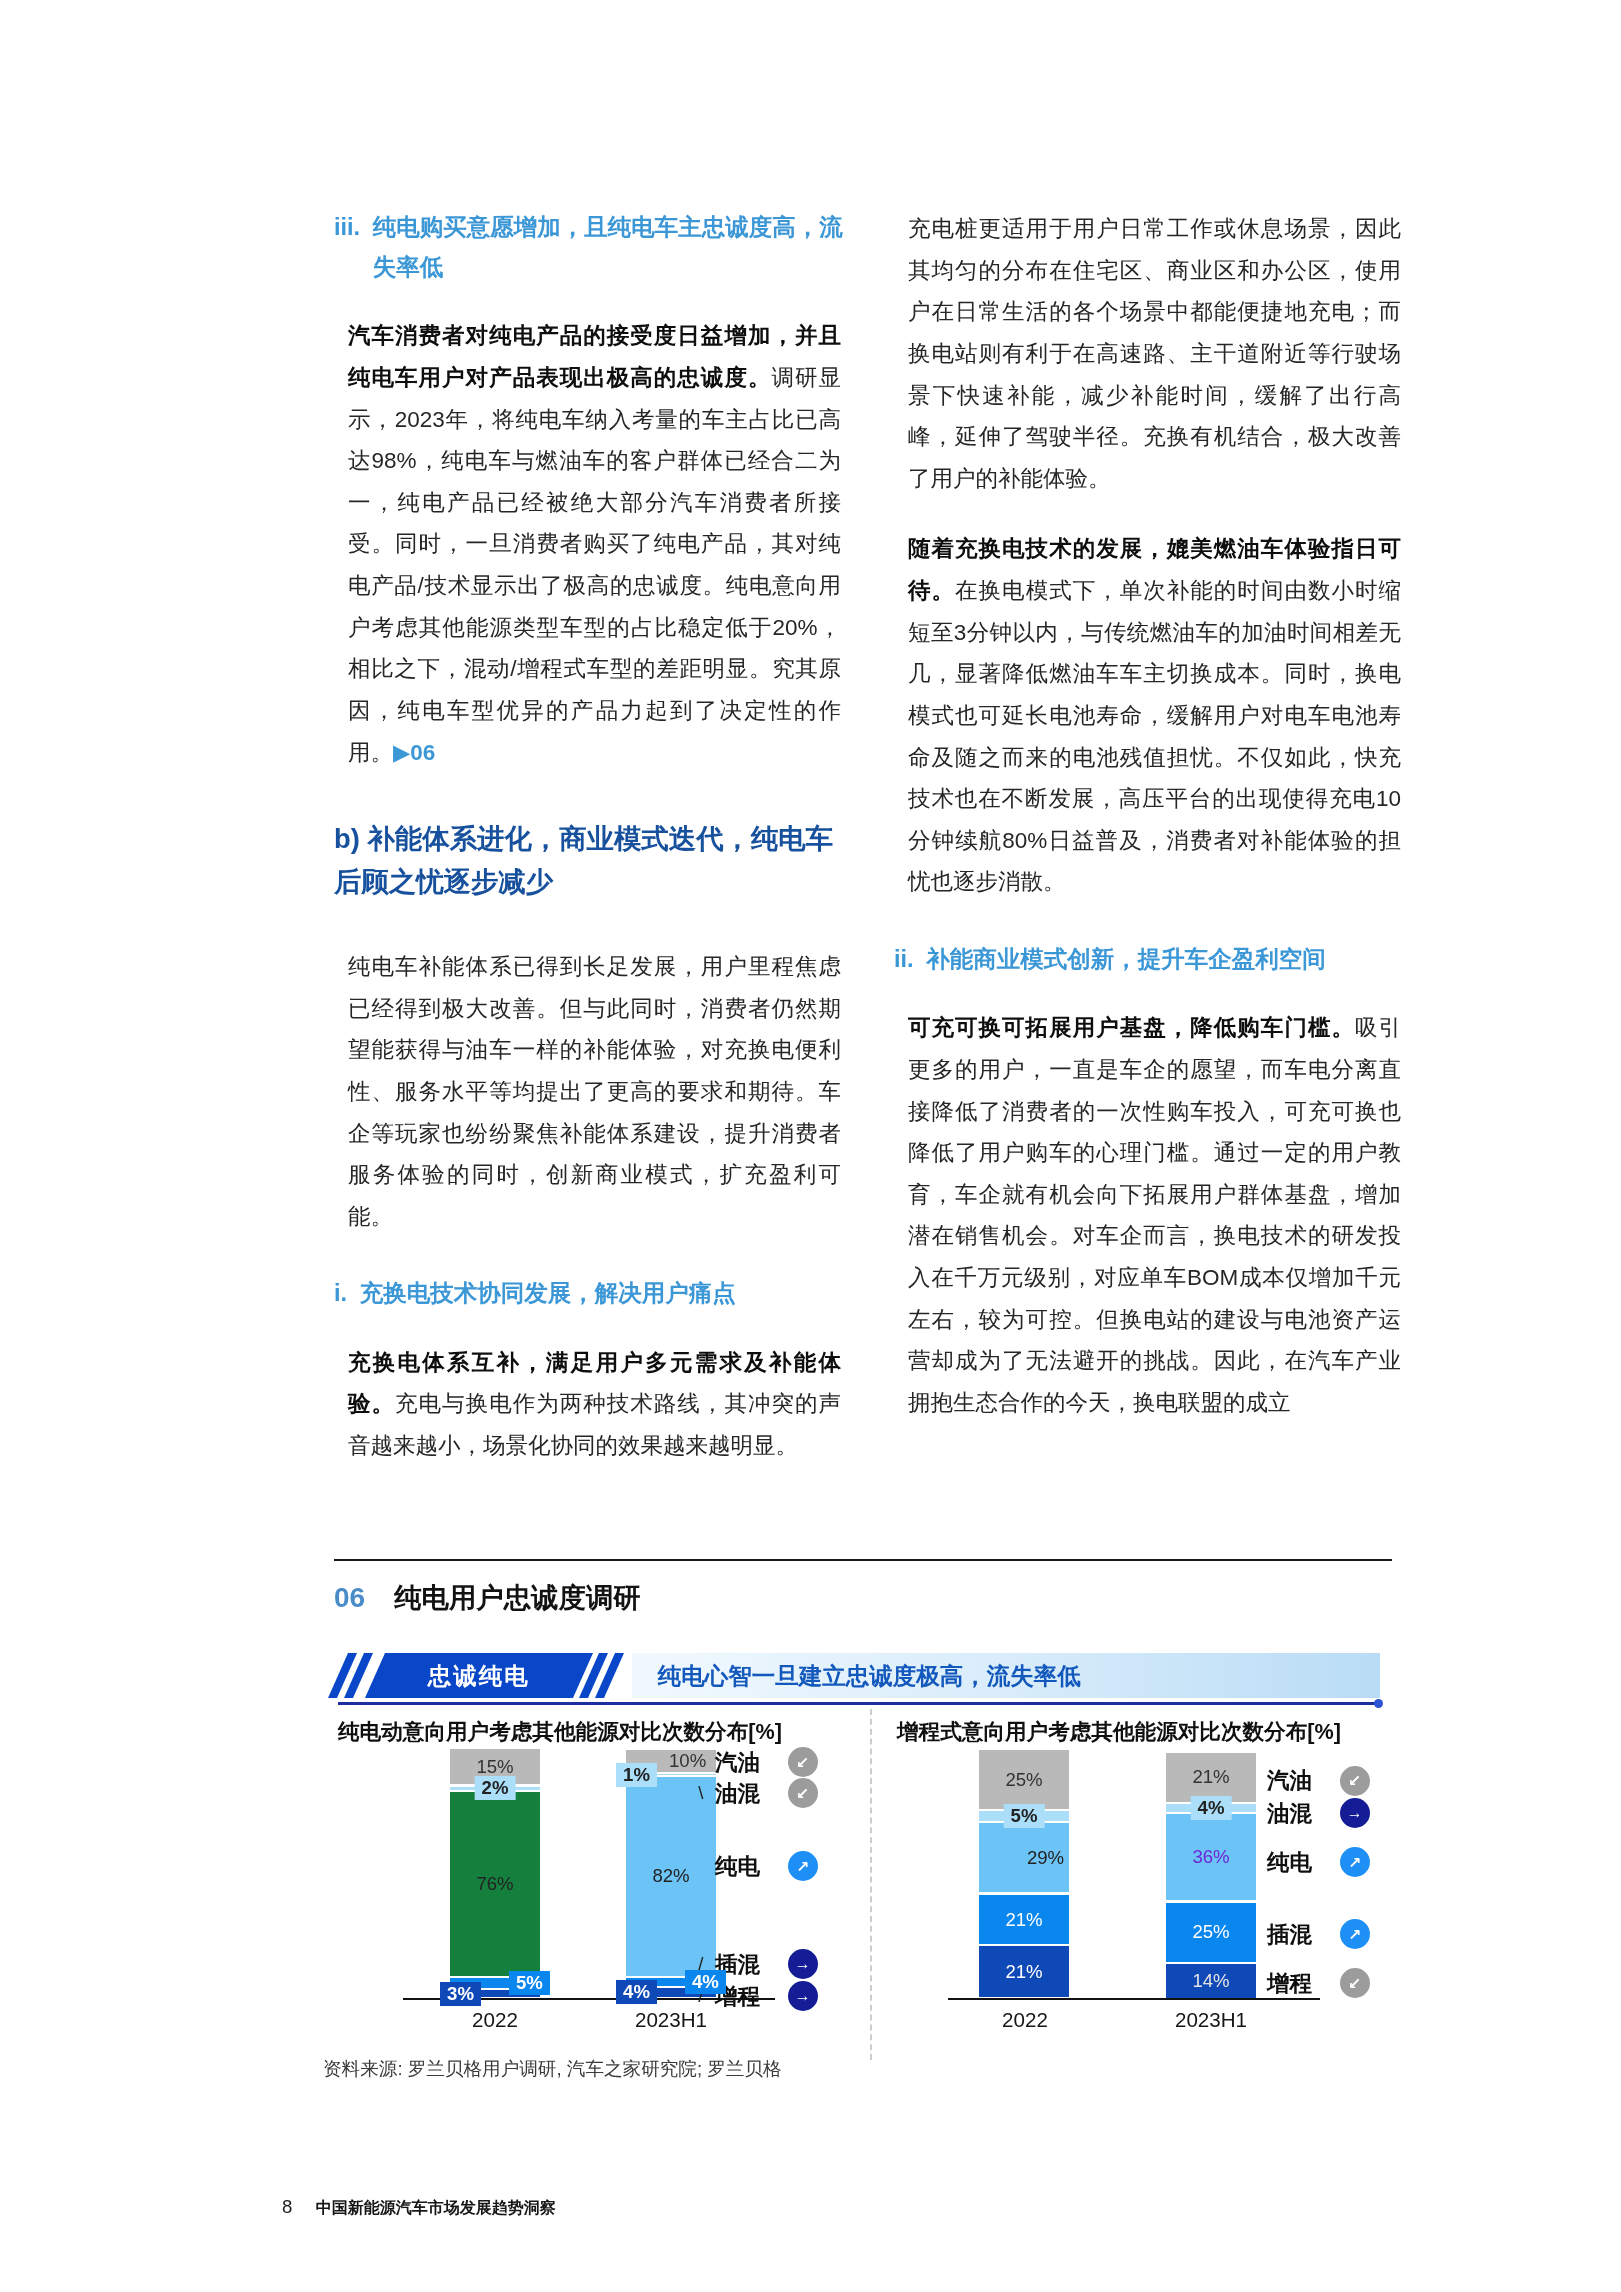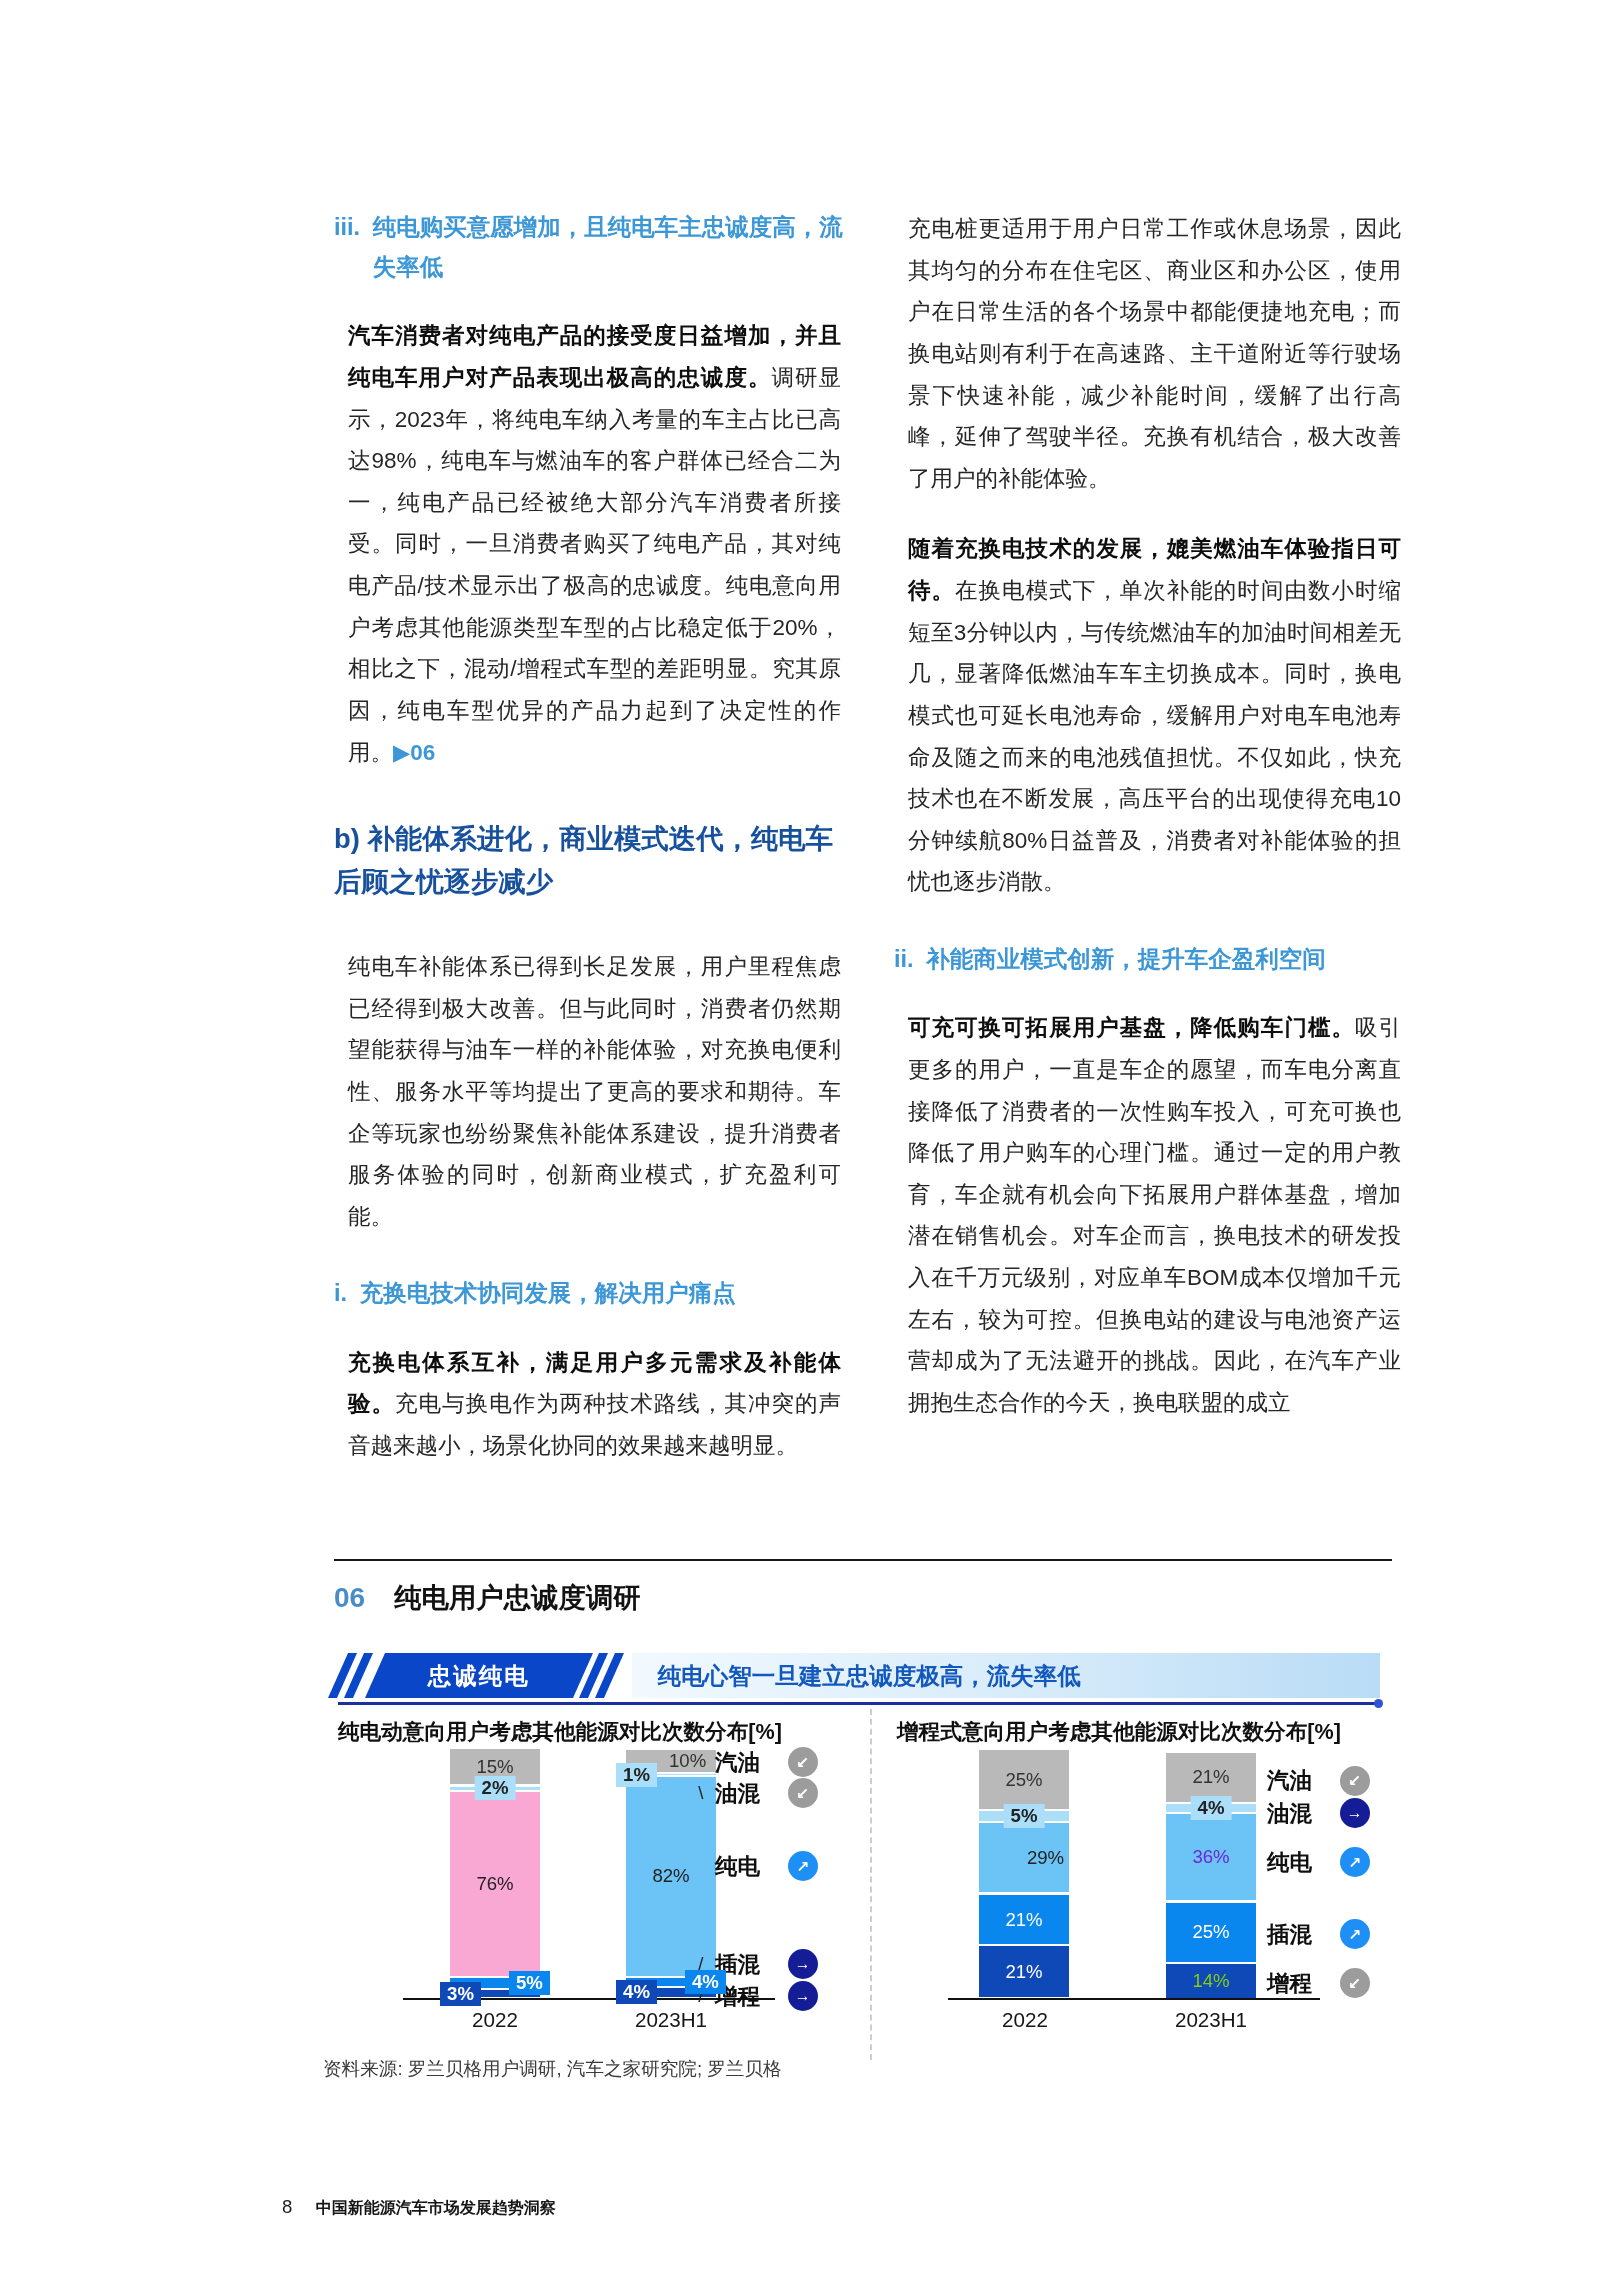--- a/index.html
+++ b/index.html
@@ -119,21 +119,21 @@
 
   <div class="chart" style="left:338px">
       <div class="axis" style="left: 65px; width: 372px; top: 253px;"></div>
       <div class="bar" style="left: 112px; width: 90px; top: 5.4px; height: 247px;">
         <div class="seg" style="height: 7.4px; bottom: 0px; background: rgb(15, 73, 184);">
           <div class="seglab chip-l" style="color: rgb(255, 255, 255); background: rgb(15, 73, 184);">3%</div>
         </div>
         <div class="seg" style="height: 12.3px; bottom: 7.4px; background: rgb(10, 134, 239); border-bottom: 2px solid rgb(255, 255, 255);">
           <div class="seglab chip-r" style="color: rgb(255, 255, 255); background: rgb(10, 134, 239);">5%</div>
         </div>
-        <div class="seg" style="height: 186px; bottom: 19.6px; background: #f9a8d4; border-bottom: 2px solid rgb(255, 255, 255);">
+        <div class="seg" style="height: 186px; bottom: 19.6px; background: #15803d; border-bottom: 2px solid rgb(255, 255, 255);">
           <div class="seglab in" style="color: rgb(34, 34, 34);">76%</div>
         </div>
         <div class="seg" style="height: 4.9px; bottom: 206px; background: rgb(171, 222, 249); border-bottom: 1px solid rgb(255, 255, 255);">
           <div class="seglab chip-c" style="color: rgb(34, 34, 34); background: rgb(171, 222, 249);">2%</div>
         </div>
         <div class="seg" style="height: 37px; bottom: 211px; background: rgb(185, 185, 185); border-bottom: 2px solid rgb(255, 255, 255);">
           <div class="seglab in" style="color: rgb(51, 51, 51);">15%</div>
         </div>
       </div>
       <div class="xlab" style="left: 98px; top: 263px;">2022</div>
@@ -194,21 +194,21 @@
         <div class="seg" style="height: 12.3px; bottom: 174px; background: rgb(171, 222, 249); border-bottom: 2px solid rgb(255, 255, 255);">
           <div class="seglab chip-c" style="color: rgb(34, 34, 34); background: rgb(171, 222, 249);">5%</div>
         </div>
         <div class="seg" style="height: 61px; bottom: 186px; background: rgb(185, 185, 185); border-bottom: 2px solid rgb(255, 255, 255);">
           <div class="seglab in" style="color: rgb(51, 51, 51);">25%</div>
         </div>
       </div>
       <div class="xlab" style="left: 69px; top: 263px;">2022</div>
       <div class="bar" style="left: 269px; width: 90px; top: 7.8px; height: 245px;">
         <div class="seg" style="height: 34px; bottom: 0px; background: rgb(15, 73, 184);">
-          <div class="seglab in" style="color: #84cc16;">14%</div>
+          <div class="seglab in" style="color: #e5e5e5;">14%</div>
         </div>
         <div class="seg" style="height: 61px; bottom: 34px; background: rgb(10, 134, 239); border-bottom: 2px solid rgb(255, 255, 255);">
           <div class="seglab in" style="color: rgb(255, 255, 255);">25%</div>
         </div>
         <div class="seg" style="height: 88px; bottom: 96px; background: rgb(108, 195, 246); border-bottom: 2px solid rgb(255, 255, 255);">
           <div class="seglab in" style="color: #6d28d9;">36%</div>
         </div>
         <div class="seg" style="height: 9.8px; bottom: 184px; background: rgb(171, 222, 249); border-bottom: 2px solid rgb(255, 255, 255);">
           <div class="seglab chip-c" style="color: rgb(34, 34, 34); background: rgb(171, 222, 249);">4%</div>
         </div>

